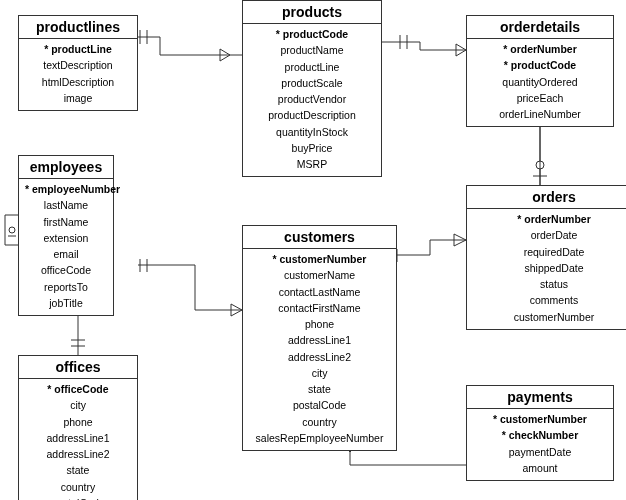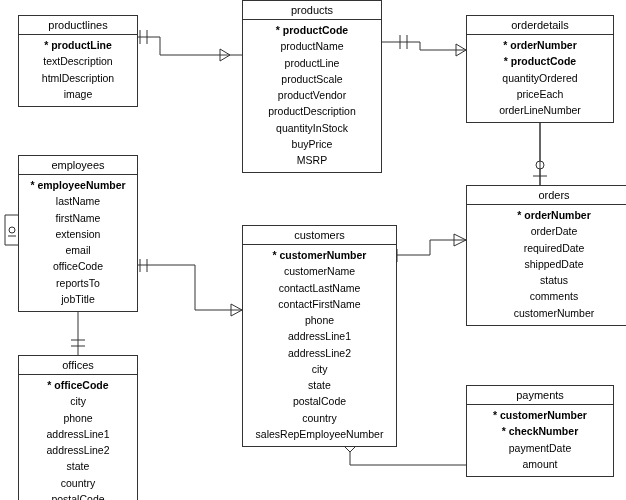--- a/index.html
+++ b/index.html
@@ -19,23 +19,23 @@
     }
     .entity-box {
       position: absolute;
       border: 1px solid #333;
       background: #fff;
     }
     .entity-header {
       background: #fff;
       border-bottom: 1px solid #333;
       text-align: center;
-      font-weight: normal;
+      font-weight: bold;
       padding: 3px 6px;
-      font-size: 11px;
+      font-size: 14px;
     }
     .entity-fields {
       padding: 2px 6px 4px 6px;
       text-align: center;
     }
     .entity-field {
       line-height: 1.55;
       font-size: 10.5px;
       white-space: nowrap;
     }
@@ -174,21 +174,21 @@
     <div class="entity-header">orderdetails</div>
     <div class="entity-fields">
       <div class="entity-field field-pk">* orderNumber</div>
       <div class="entity-field field-pk">* productCode</div>
       <div class="entity-field">quantityOrdered</div>
       <div class="entity-field">priceEach</div>
       <div class="entity-field">orderLineNumber</div>
     </div>
   </div>
 
-  <div class="entity-box" style="left:18px; top:155px; width:120px;">
+  <div class="entity-box" style="left:18px; top:155px; width:96px;">
     <div class="entity-header">employees</div>
     <div class="entity-fields">
       <div class="entity-field field-pk">* employeeNumber</div>
       <div class="entity-field">lastName</div>
       <div class="entity-field">firstName</div>
       <div class="entity-field">extension</div>
       <div class="entity-field">email</div>
       <div class="entity-field">officeCode</div>
       <div class="entity-field">reportsTo</div>
       <div class="entity-field">jobTitle</div>

